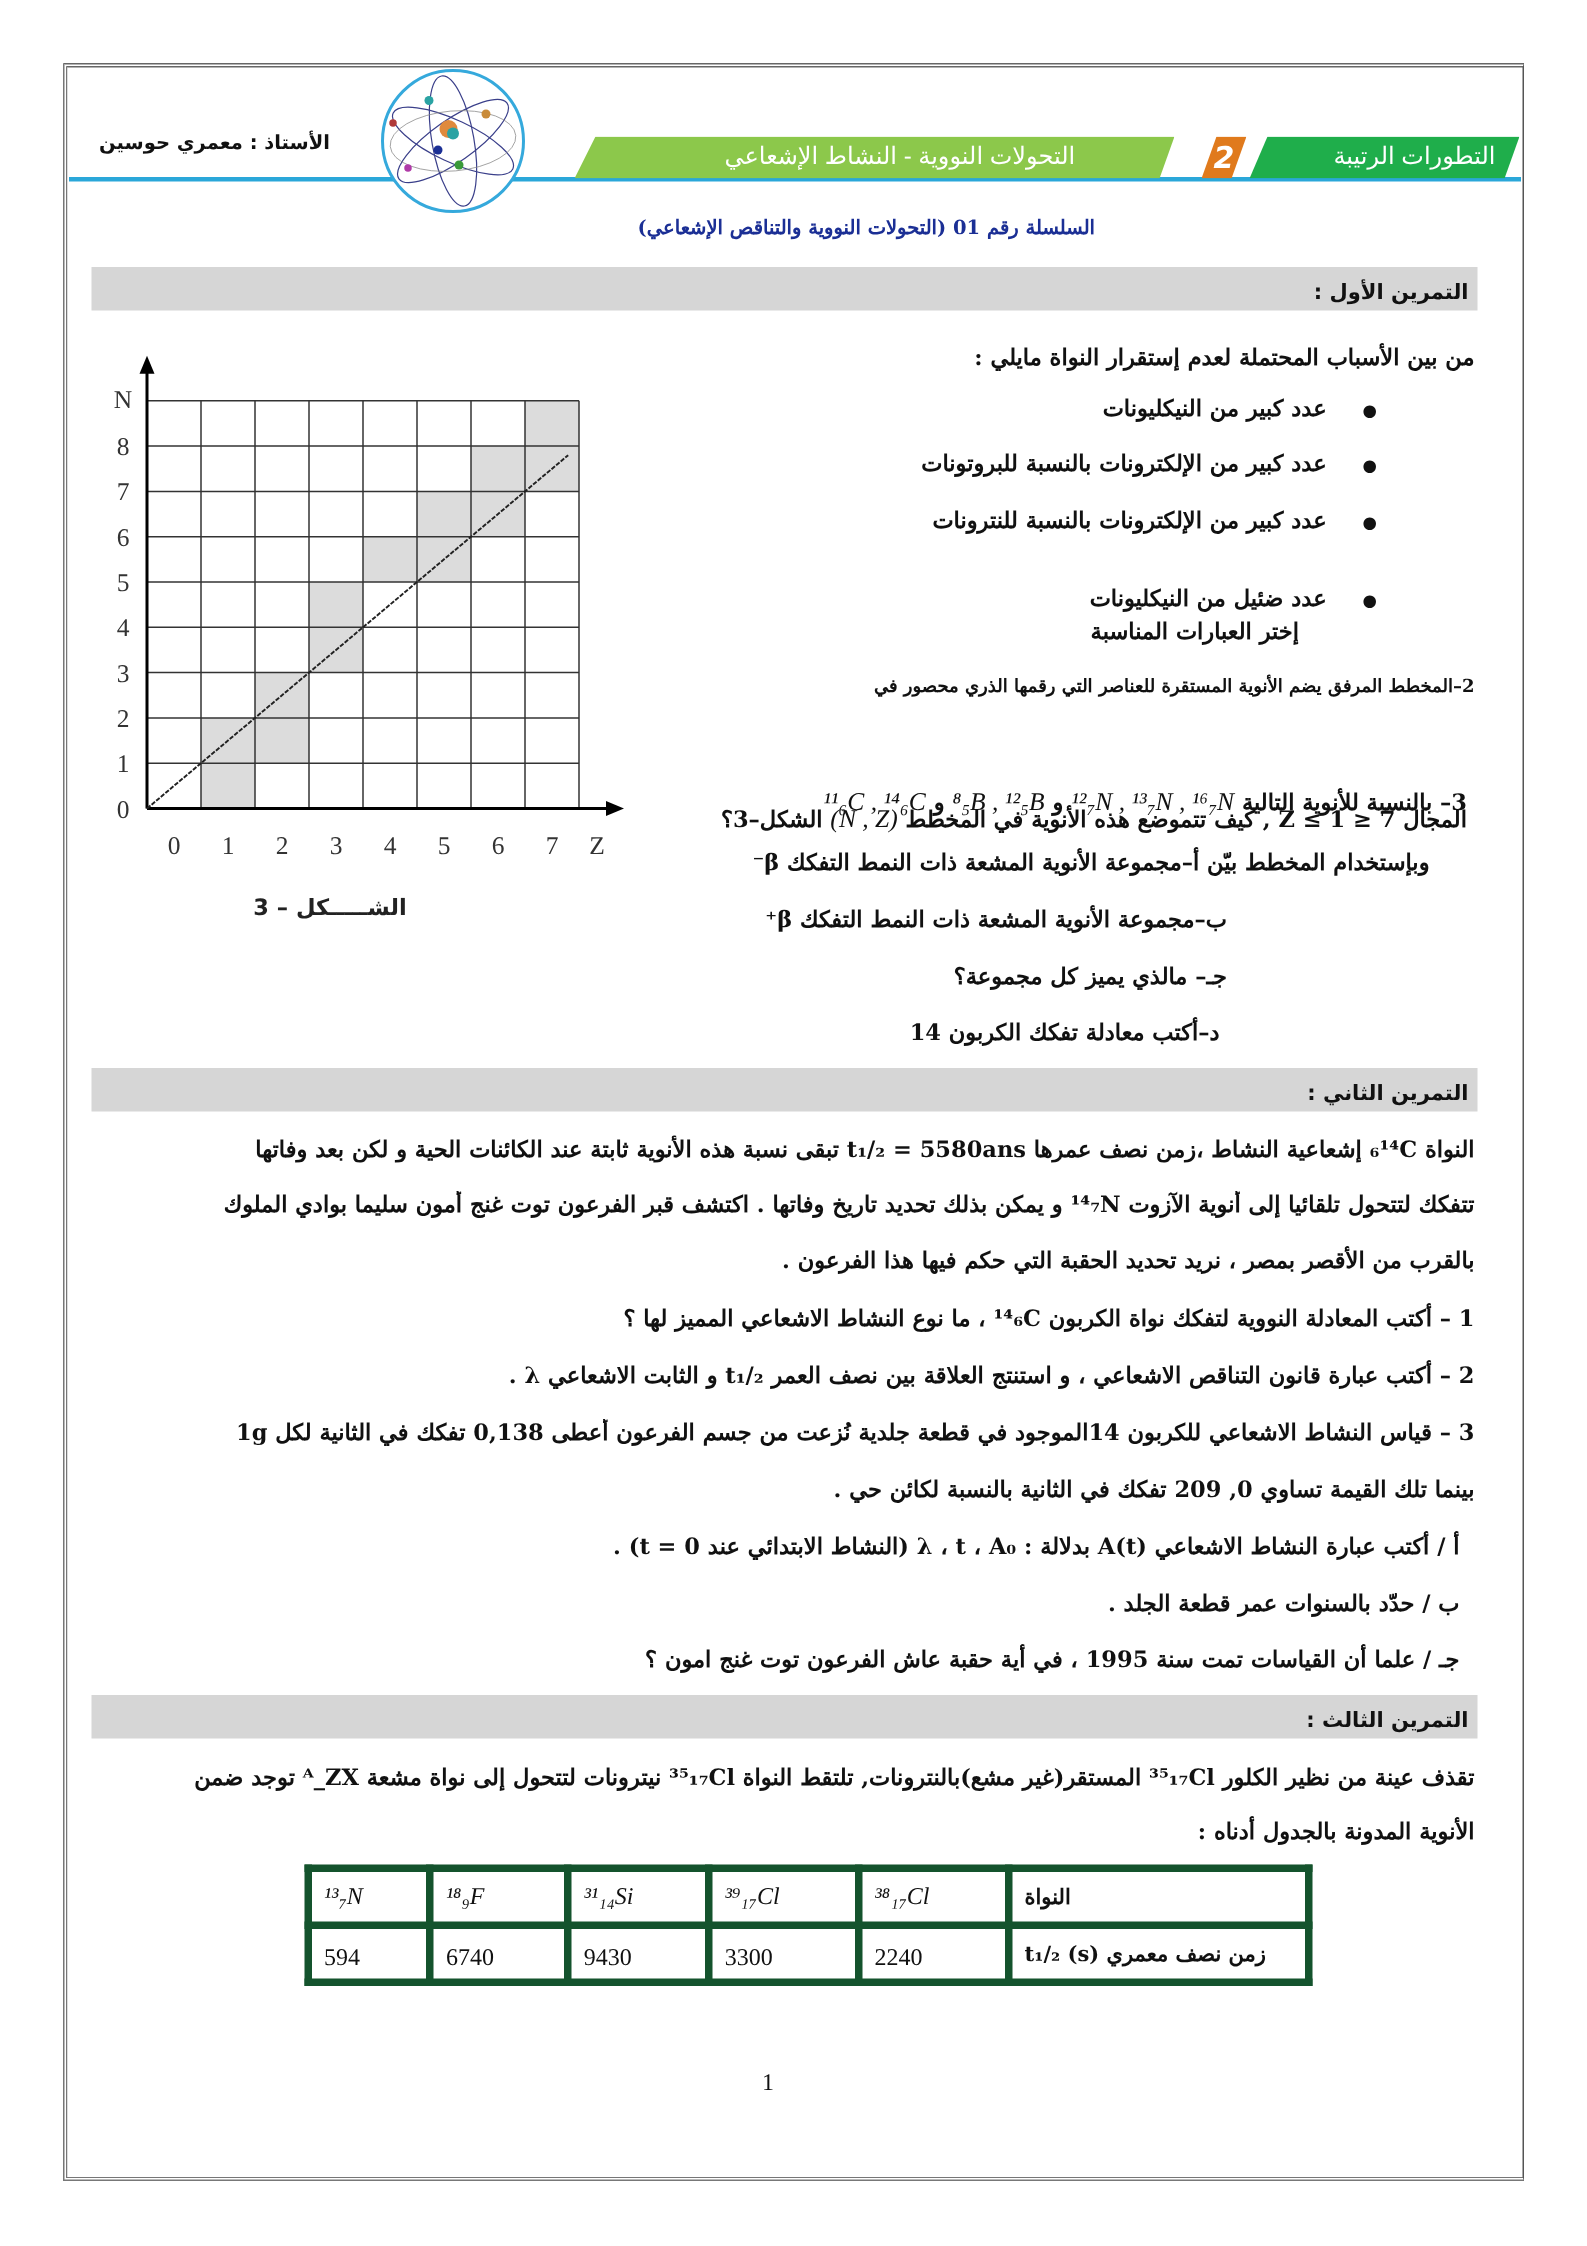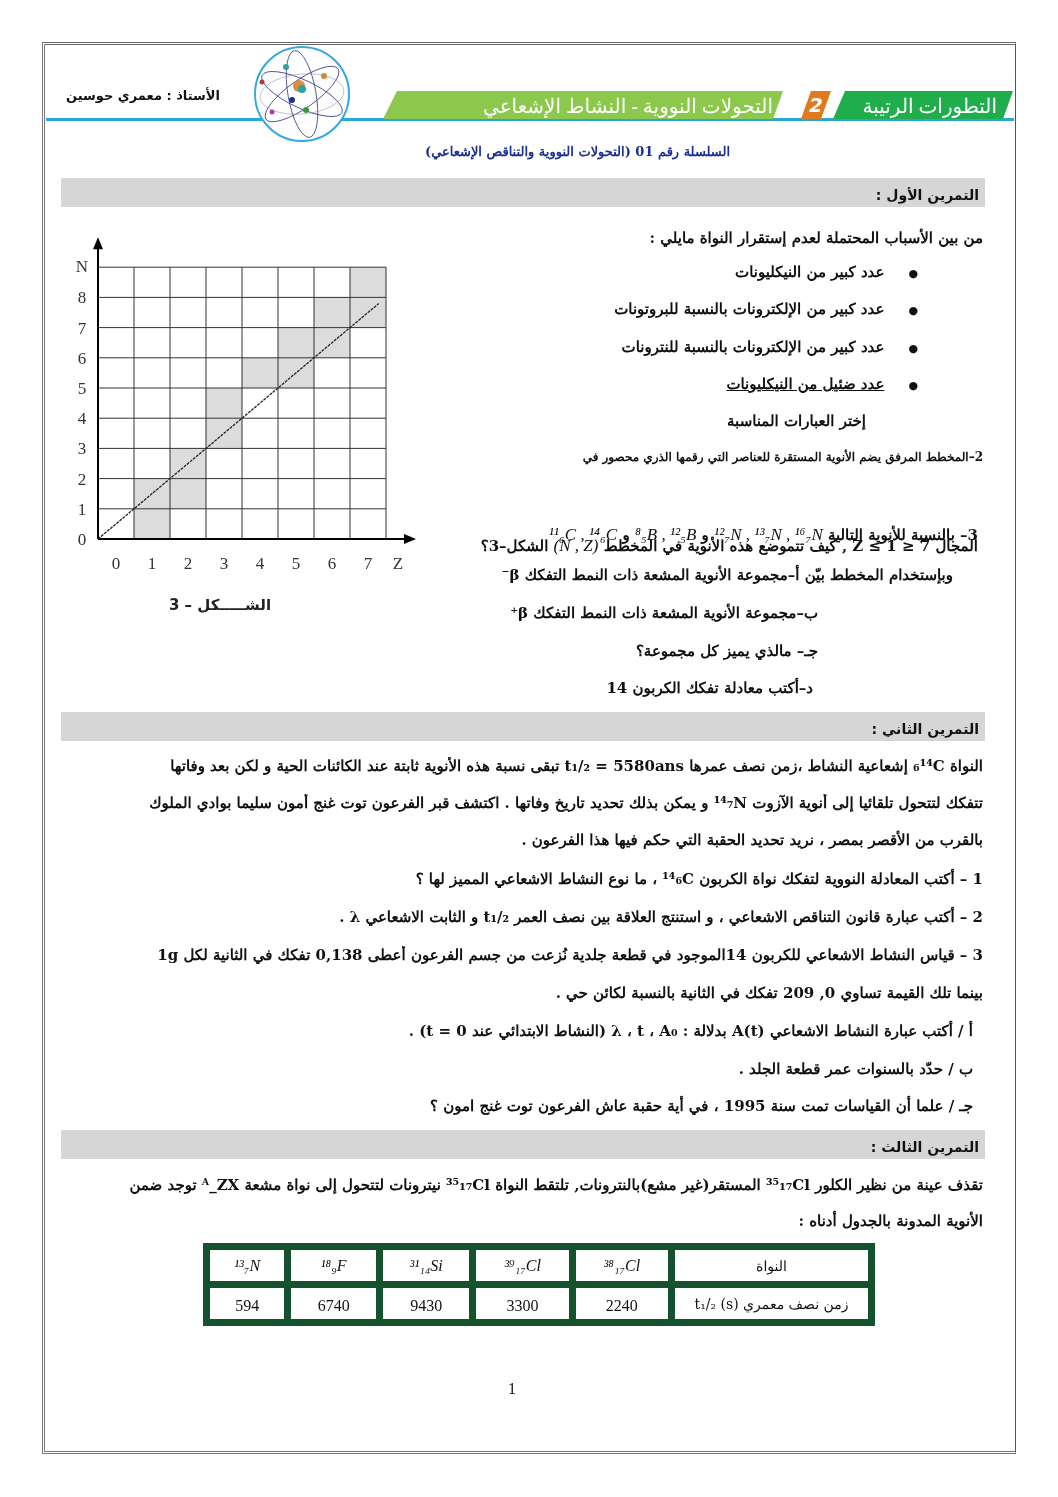--- a/index.html
+++ b/index.html
@@ -46,22 +46,22 @@
       clip-path: polygon(12px 0, 100% 0, calc(100% - 10px) 100%, 0 100%);
     }
     .banner-orange {
       position: absolute; left: 418px; top: 0; width: 30px; height: 28px;
       background: #e07a1c;
       clip-path: polygon(10px 0, 100% 0, calc(100% - 10px) 100%, 0 100%);
       color: #fff; font-weight: bold; font-size: 20px; text-align: center; line-height: 28px;
       font-family: "DejaVu Sans", sans-serif; font-style: italic;
     }
     .banner-text {
-      position: absolute; top: 3px; color: #fff; font-size: 20px; direction: rtl;
-      font-family: Liberation Serif, serif; white-space: nowrap;
+      position: absolute; top: 3px; color: #fff; font-size: 16px; direction: rtl;
+      font-family: Liberation Sans, sans-serif; white-space: nowrap;
     }
     .series-title {
       position: absolute; left: 330px; top: 144px; width: 400px; text-align: right;
       color: #1b2f95; font-weight: bold; font-size: 13px; direction: rtl;
     }
     
     .section-bar {
       position: absolute; left: 61px; width: 924px; height: 29px;
       background: #d6d6d6;
       direction: rtl; font-size: 14px; font-weight: bold;
@@ -82,24 +82,24 @@
       position: absolute; left: 160px; top: 596px; width: 120px; text-align: center;
       font-size: 15px; font-weight: bold; direction: rtl; color: #222;
       font-family: "DejaVu Sans", sans-serif;
     }
     
     .data-table {
       position: absolute; left: 203px; top: 1243px; width: 672px;
       border-collapse: collapse; direction: rtl;
     }
     .data-table td {
-      border: 7px solid #14532d; height: 38px; padding: 4px 8px;
-      font-size: 16px; text-align: center;
-    }
-    .data-table td.head { font-weight: normal; font-size: 14px; width: 200px; }
+      border: 5px solid #14532d; height: 38px; padding: 4px 8px;
+      font-size: 16px; text-align: left;
+    }
+    .data-table td.head { font-weight: bold; font-size: 14px; width: 200px; }
     .nuc { font-style: italic; font-family: "Liberation Serif", serif; font-size: 19px; }
     .num { font-family: "Liberation Serif", serif; font-size: 18px; vertical-align: bottom; }
     .page-num {
       position: absolute; left: 508px; top: 1380px; font-size: 16px;
       font-family: "Liberation Serif", serif;
     }
   </style>
 </head>
 <body>
 
@@ -137,21 +137,21 @@
 <div class="series-title">السلسلة رقم 01  (التحولات النووية والتناقص الإشعاعي)</div>
 
 <div class="section-bar" style="top:178px;">
   <span>التمرين الأول :</span>
 </div>
 
 <div class="text-line" style="right:75px; top:229px;">من بين الأسباب المحتملة لعدم إستقرار النواة مايلي :</div>
 <div class="text-line bullet" style="right:140px; top:263px;"><span>عدد كبير من النيكليونات</span></div>
 <div class="text-line bullet" style="right:140px; top:300px;"><span>عدد كبير من الإلكترونات بالنسبة للبروتونات</span></div>
 <div class="text-line bullet" style="right:140px; top:338px;"><span>عدد كبير من الإلكترونات بالنسبة للنترونات</span></div>
-<div class="text-line bullet" style="right:140px; top:375px;text-decoration:underline;"><span>عدد ضئيل من النيكليونات</span></div>
+<div class="text-line bullet" style="right:140px; top:390px;"><span>عدد ضئيل من النيكليونات</span></div>
 <div class="text-line" style="right:192px; top:412px;">إختر العبارات المناسبة</div>
 
 <div class="text-line" style="right:75px; top:450px; font-size:12px;">2–المخطط المرفق يضم الأنوية المستقرة للعناصر التي رقمها الذري محصور في</div>
 <div class="text-line" style="right:80px; top:488px;margin-top:48px;">
   <span>المجال 7 ≤ Z ≤ 1  , كيف تتموضع هذه الأنوية في المخطط</span>
   <span class="mathi">(N , Z)</span>
   <span>الشكل–3؟</span>
 </div>
 <div class="text-line" style="right:80px; top:525px;">
   <span>3– بالنسبة للأنوية التالية</span>

